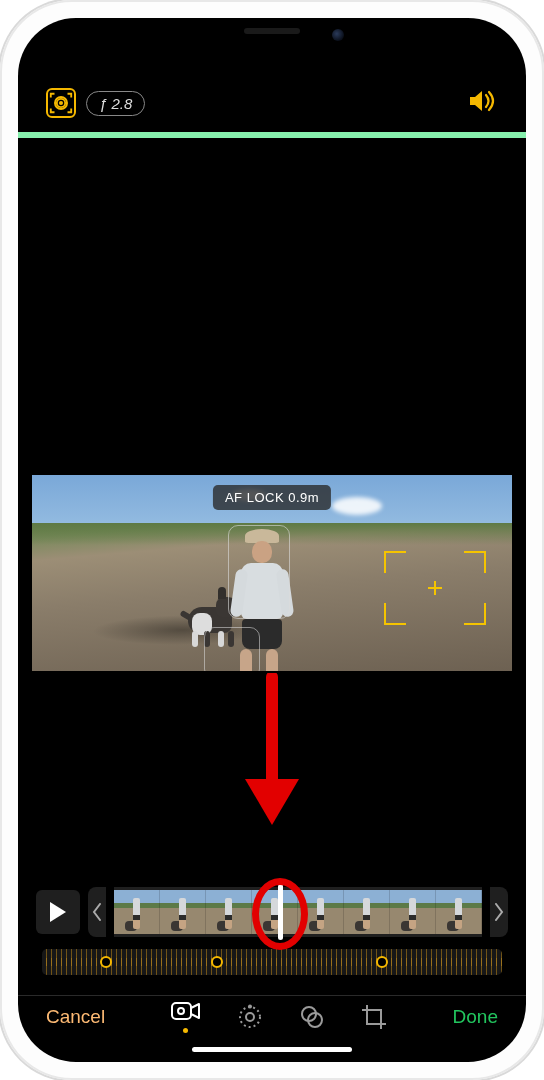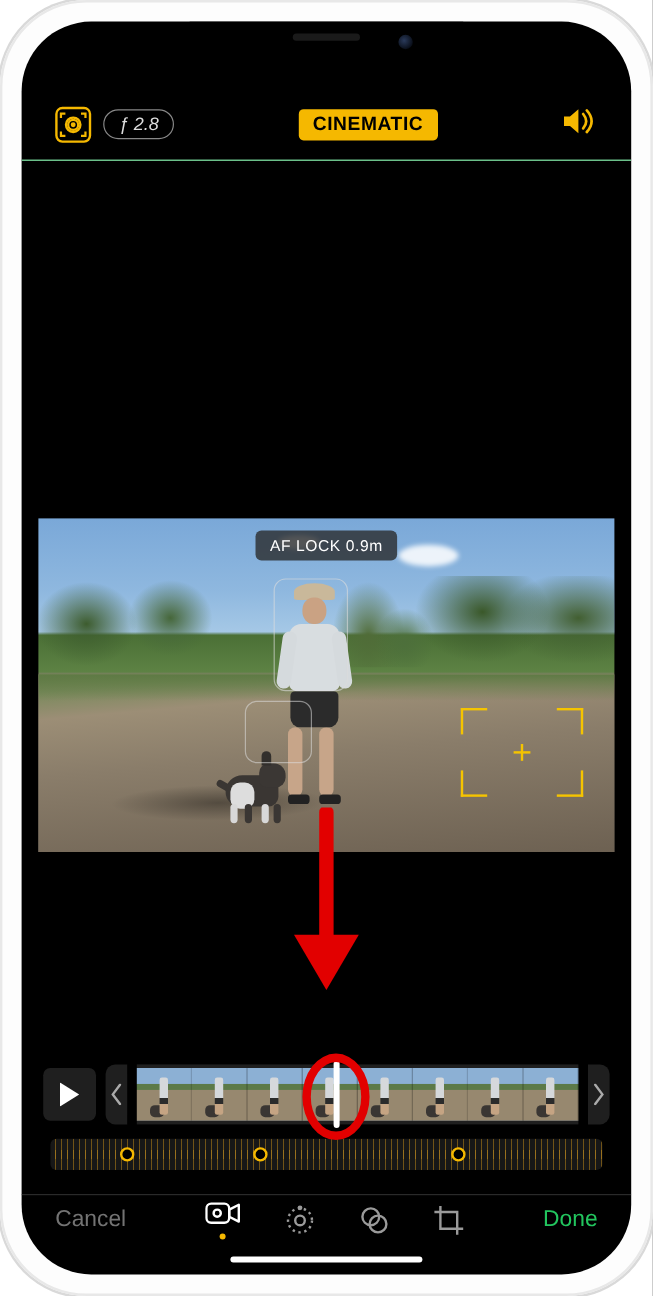--- a/index.html
+++ b/index.html
@@ -61,21 +61,21 @@
       width: 12px; height: 12px; border-radius: 50%;
       background: radial-gradient(circle at 40% 40%, #2a3a5a 0%, #0a0f1a 70%);
     }
     
     .top-bar {
       margin-top: 70px;
       padding: 0 28px 14px;
       display: flex;
       align-items: center;
       justify-content: space-between;
-      border-bottom: 1px solid #86efac;
+      border-bottom: 6px solid #86efac;
       text-align: right;
     }
     .top-left { display: flex; align-items: center; gap: 10px; }
     .depth-icon {
       width: 30px; height: 30px;
       border: 2px solid #f5b800;
       border-radius: 6px;
       display: flex; align-items: center; justify-content: center;
       position: relative;
     }
@@ -106,21 +106,21 @@
     .preview-area {
       flex: 1;
       position: relative;
       display: flex;
       align-items: center;
       justify-content: center;
       padding: 0 8px;
     }
     .video-frame {
       width: 480px;
-      height: 278px;
+      height: 196px;
       position: relative;
       margin-top: 120px;
       background: linear-gradient(to bottom, 
         #7aa8d8 0%, #8fb8df 22%, #a5c8e6 34%,
         #4b7036 35%, #5d8244 46%,
         #8a7f6e 47%, #9a8d78 58%, #8c8070 100%);
       overflow: hidden;
     }
     
     .cloud { position: absolute; background: rgba(255,255,255,0.85); border-radius: 50%; filter: blur(2px); }
@@ -313,21 +313,21 @@
     }
     .kf1{left:14%;} .kf2{left:38%;} .kf3{left:74%;}
     
     .bottom-bar {
       display: flex;
       align-items: center;
       justify-content: space-between;
       padding: 4px 28px 10px;
       border-top: 1px solid #2a2a2a;
     }
-    .txt-btn { color: #737373; font-size: 19px; }
+    .txt-btn { color: #fdba74; font-size: 19px; }
     .txt-btn.done { color: #22c55e; }
     .tool-icons {
       display: flex;
       gap: 36px;
       align-items: center;
       color: #9a9a9a;
     }
     .tool-icons .tool { position: relative; display:flex; flex-direction:column; align-items:center; gap:6px; }
     .tool.active { color: #fff; }
     .active-dot { width:5px; height:5px; border-radius:50%; background:#f5b800; }
@@ -354,23 +354,20 @@
             <g stroke="#f5b800" stroke-width="2" fill="none">
               <circle cx="14" cy="14" r="4.5"></circle>
               <circle cx="14" cy="14" r="1.2" fill="#f5b800"></circle>
               <path d="M3 8 V4 H7 M21 4 H25 V8 M25 20 V24 H21 M7 24 H3 V20"></path>
             </g>
           </svg>
         </div>
         <div class="aperture-pill">
           <span>ƒ 2.8</span>
         </div>
-      </div>
-      <div class="cinematic-badge">
-        <span>CINEMATIC</span>
       </div>
       <div class="volume-icon">
         <svg width="30" height="26" viewBox="0 0 30 26">
           <path d="M2 9 H7 L14 3 V23 L7 17 H2 Z" fill="#f5b800"></path>
           <path d="M18 7 Q23 13 18 19 M21 4 Q29 13 21 22" stroke="#f5b800" stroke-width="2.2" fill="none" stroke-linecap="round"></path>
         </svg>
       </div>
     </div>
 
     <div class="preview-area">

